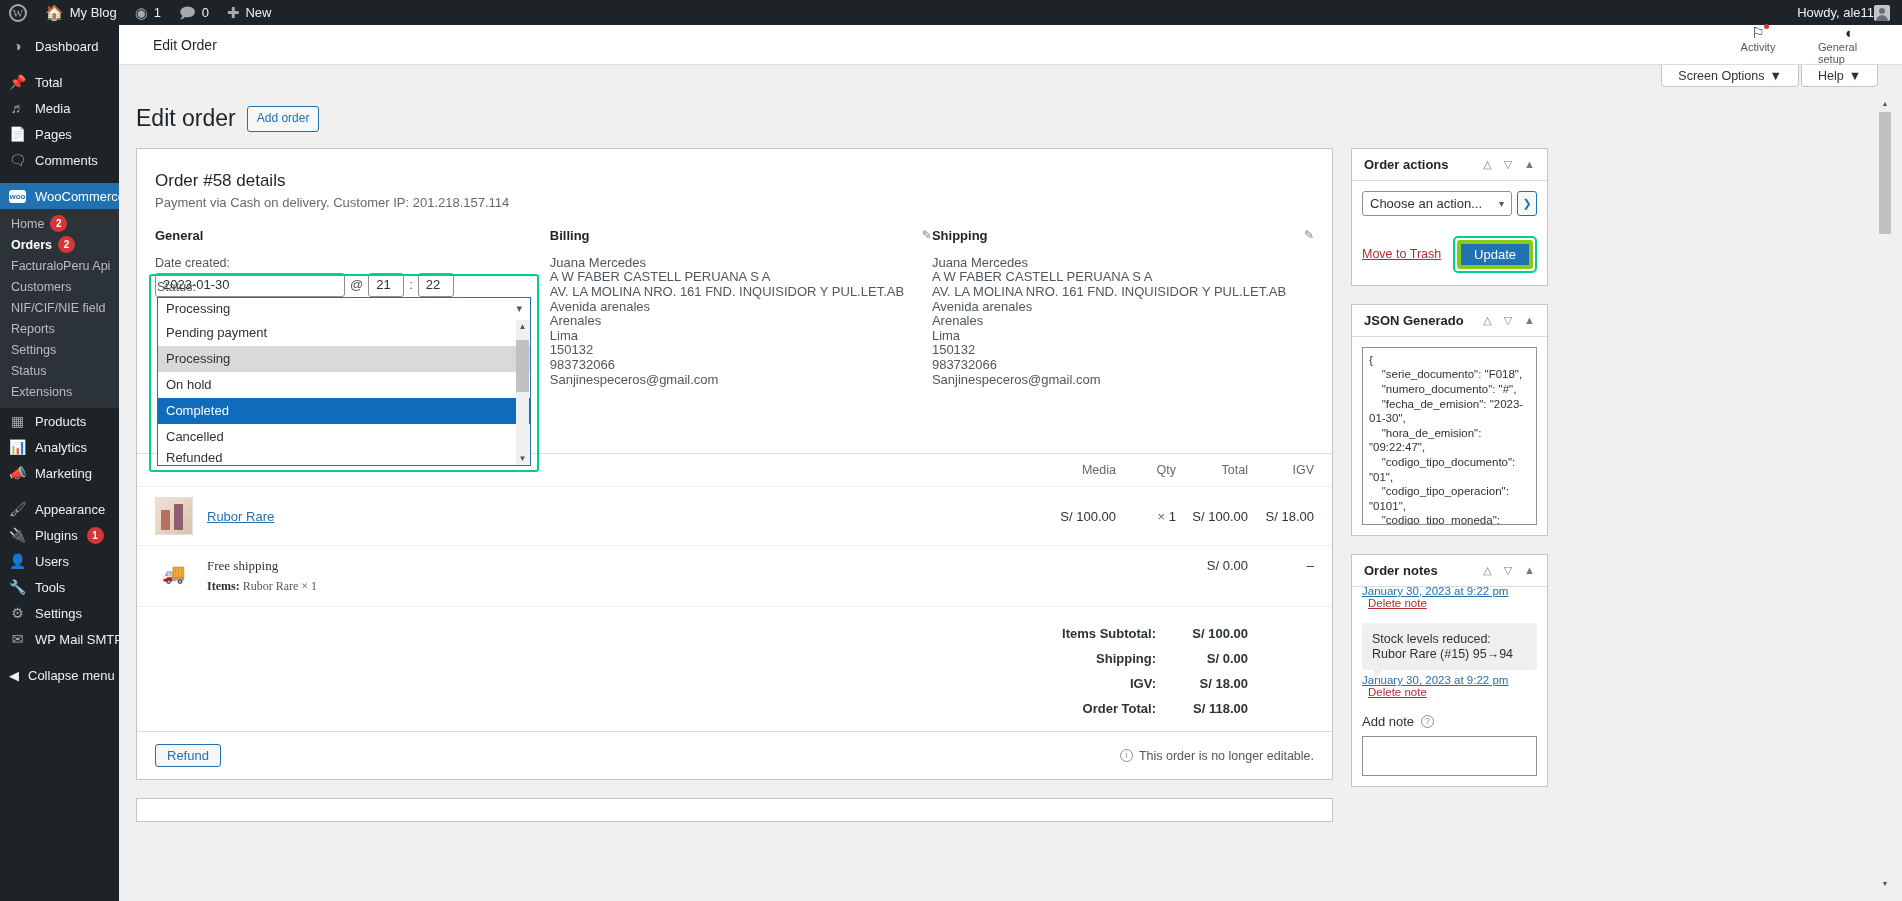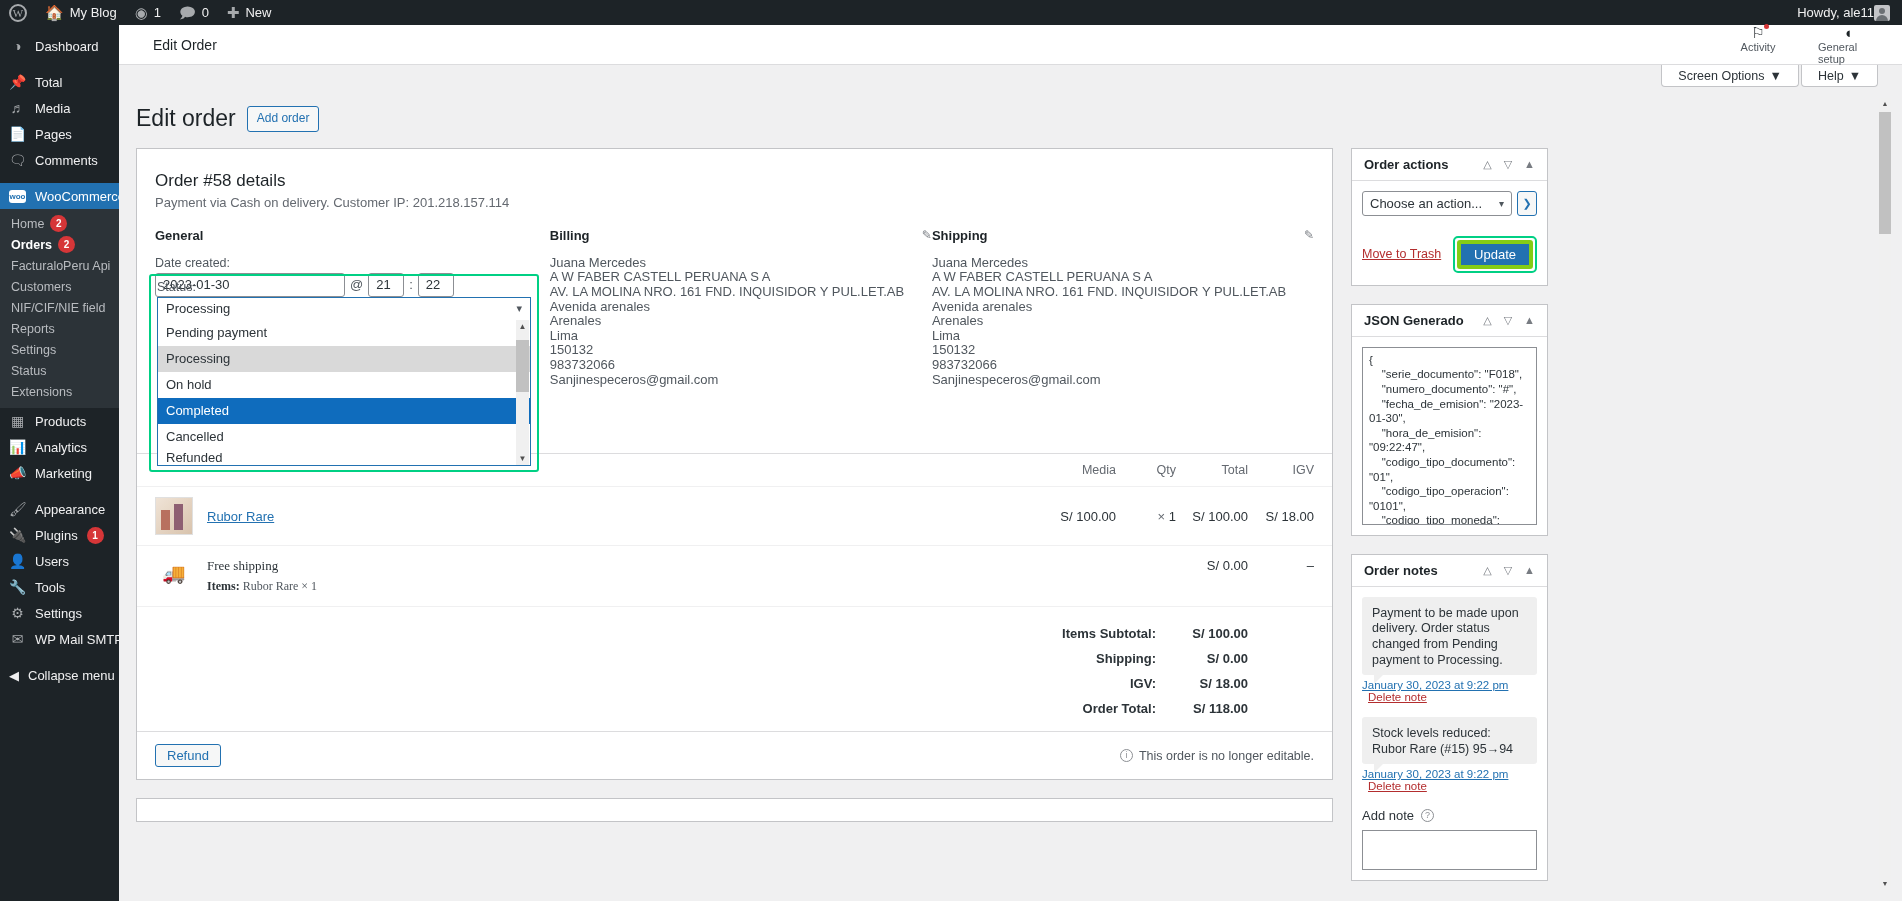--- a/index.html
+++ b/index.html
@@ -591,23 +591,20 @@
       <div class="postbox">
         <div class="pb-head">
           <span class="pb-title">Order notes</span>
           <span class="pb-ctrls">
             <span>△</span>
             <span>▽</span>
             <span>▲</span>
           </span>
         </div>
         <div class="pb-body">
-          <div class="note">
-            <div>Payment to be made upon delivery. Order status changed from Pending payment to Processing.</div>
-          </div>
           <div class="note-meta" style="margin-top:-12px;margin-bottom:14px;">
             <a href="#">January 30, 2023 at 9:22 pm</a>
             <a href="#" class="del">Delete note</a>
           </div>
 
           <div class="note">
             <div>Stock levels reduced: Rubor Rare (#15) 95→94</div>
           </div>
           <div class="note-meta" style="margin-top:-12px;margin-bottom:14px;">
             <a href="#">January 30, 2023 at 9:22 pm</a>

